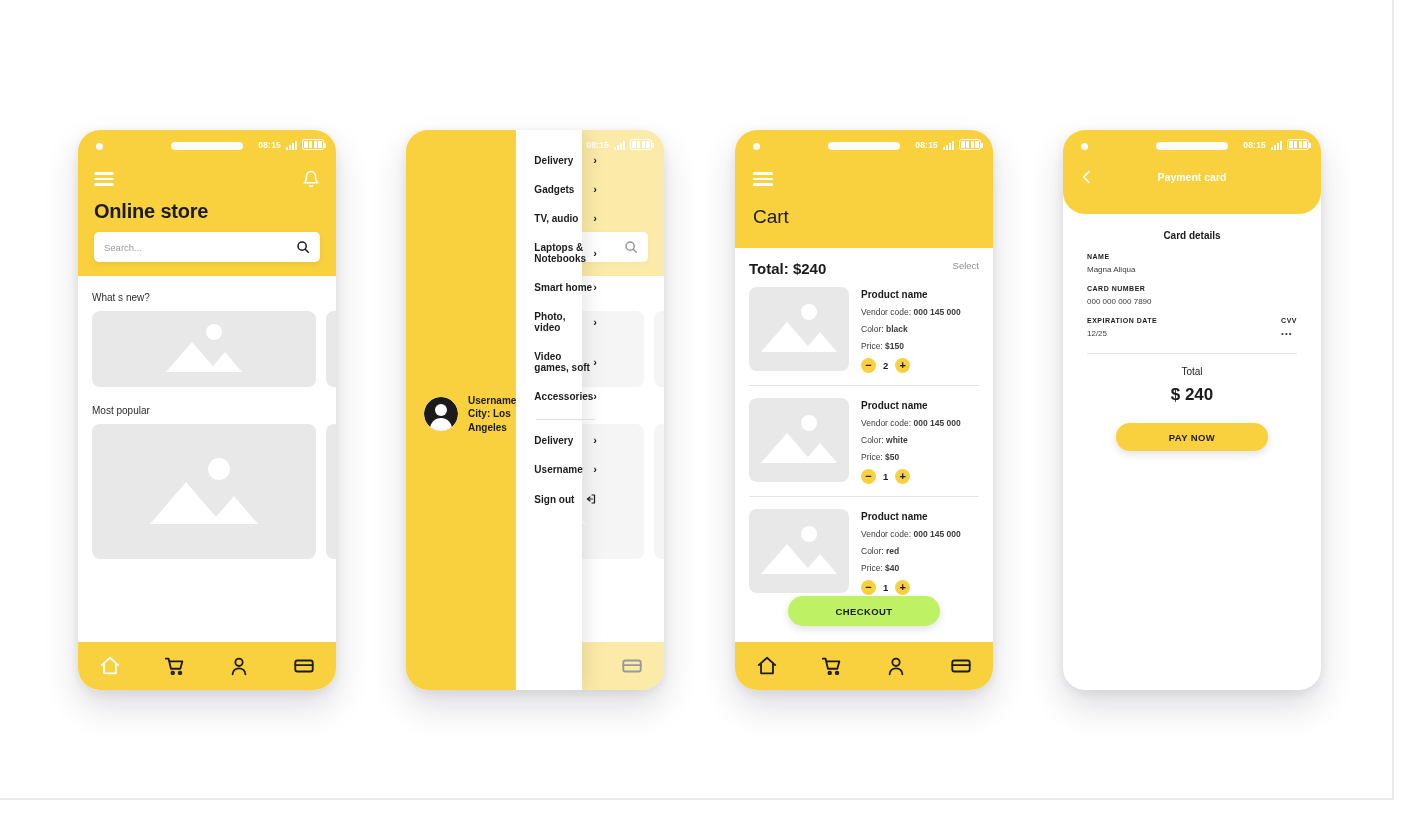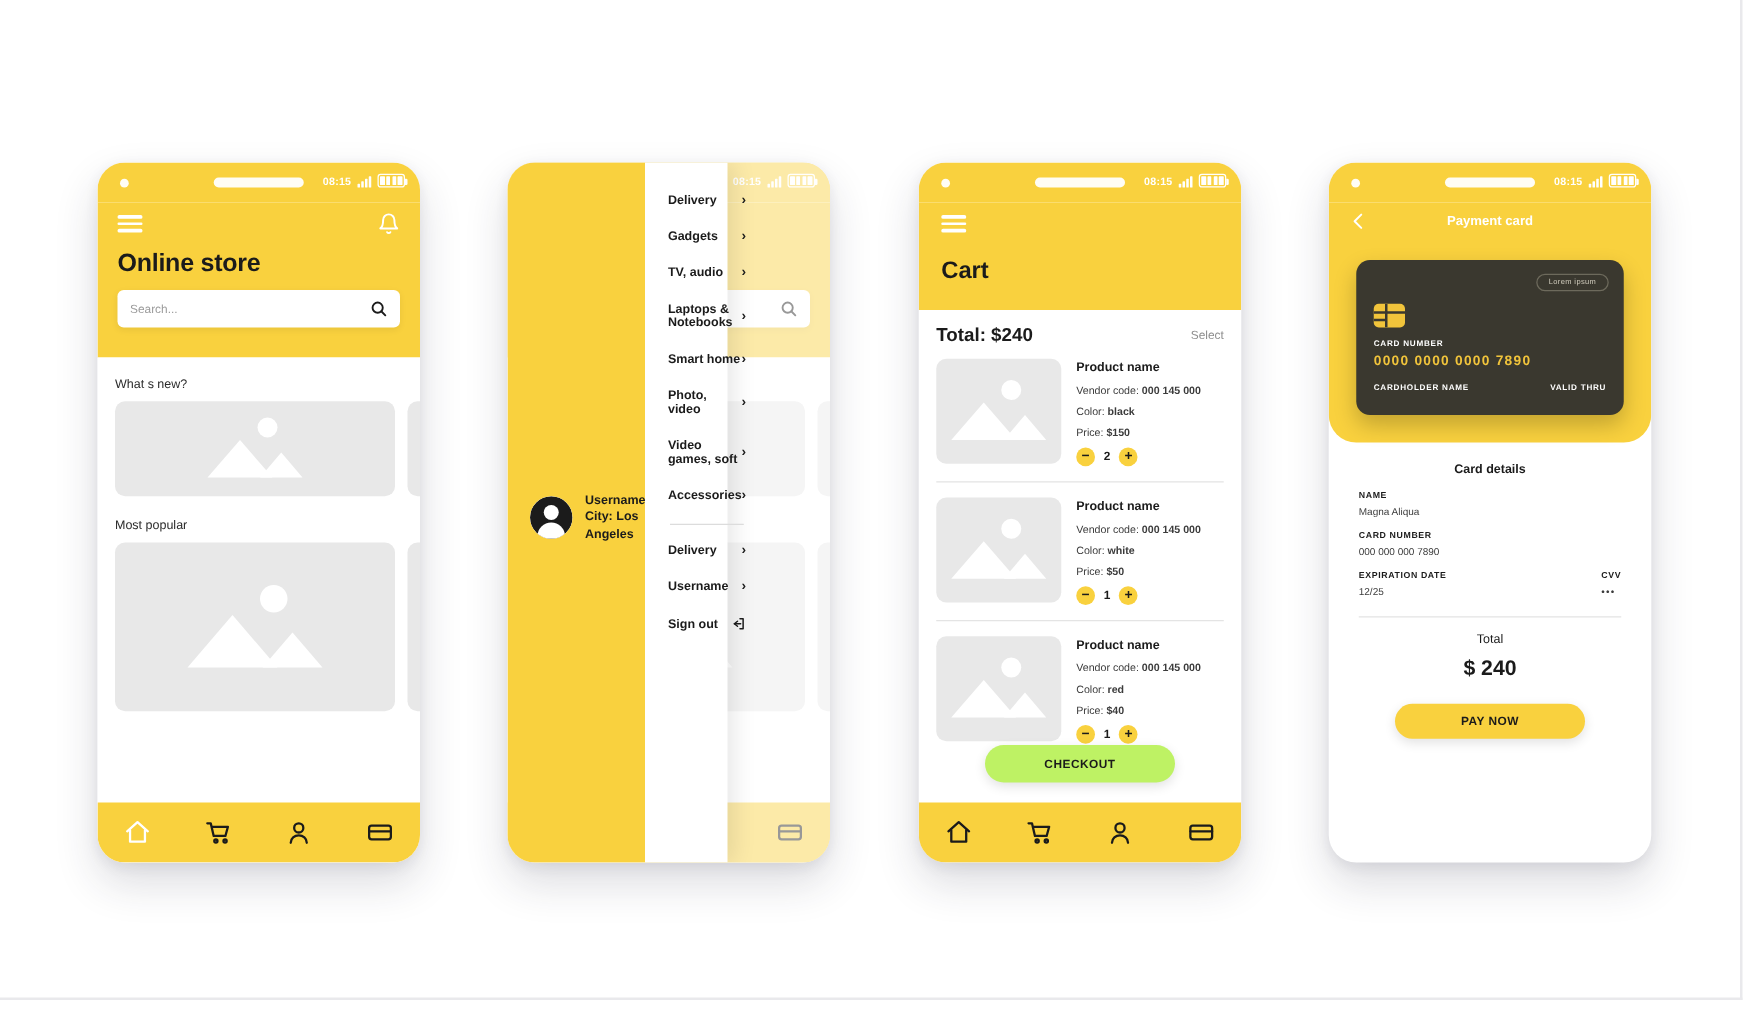--- a/index.html
+++ b/index.html
@@ -62,21 +62,21 @@
     width:22px;height:11px;border:1.4px solid #fff;border-radius:2.5px;
     position:relative;display:flex;align-items:center;padding:1px;box-sizing:border-box;gap:1.2px;
   }
   .sb-batt:after{
     content:"";position:absolute;right:-3.4px;top:3px;width:2px;height:5px;
     background:#fff;border-radius:0 1px 1px 0;
   }
   .sb-batt i{display:block;flex:1;height:100%;background:#fff;border-radius:.5px;}
 
   
-  .yellow-head{background:#F9D13E;padding:0 16px 24px;position:relative;}
+  .yellow-head{background:#F9D13E;padding:0 16px 14px;position:relative;}
   .head-row{display:flex;align-items:center;justify-content:space-between;height:34px;}
   .burger{width:20px;height:14px;display:flex;flex-direction:column;justify-content:space-between;cursor:pointer;}
   .burger i{display:block;height:2.6px;background:#fff;border-radius:2px;width:100%;}
   .bell{width:18px;height:20px;}
   .store-title{
     font-size:20px;font-weight:700;color:#1b1b1b;margin:4px 0 9px;letter-spacing:-.2px;
   }
   .search-bar{
     height:30px;background:#fff;border-radius:5px;display:flex;align-items:center;
     padding:0 10px;justify-content:space-between;
@@ -132,22 +132,22 @@
   .menu-item{
     display:flex;align-items:center;justify-content:space-between;
     padding:9px 0;cursor:pointer;
   }
   .menu-item span.lbl{font-size:10px;font-weight:700;color:#1b1b1b;}
   .chev{font-size:11px;color:#1b1b1b;font-weight:700;line-height:1;}
   .menu-div{height:1px;background:#dcdcdc;margin:8px 2px 6px;}
 
   
   .cart-head{background:#F9D13E;padding:0 18px 20px;}
-  .cart-title{font-size:19px;font-weight:700;color:#1b1b1b;margin:10px 0 0;}
-  .cart-top{display:flex;align-items:center;justify-content:space-between;padding:12px 14px 10px;}
+  .cart-title{font-size:19px;font-weight:400;color:#1b1b1b;margin:10px 0 0;}
+  .cart-top{display:flex;align-items:flex-start;justify-content:space-between;padding:12px 14px 10px;}
   .cart-total{font-size:15px;font-weight:700;color:#1b1b1b;}
   .cart-select{font-size:9.5px;color:#8d8d8d;cursor:pointer;}
   .cart-item{display:flex;gap:12px;padding:0 14px 12px;}
   .cart-thumb{
     width:100px;height:84px;background:#e8e8e8;border-radius:8px;flex:0 0 100px;
     display:flex;align-items:center;justify-content:center;overflow:hidden;
   }
   .cart-info{flex:1;padding-top:2px;}
   .ci-name{font-size:10px;font-weight:700;color:#1b1b1b;margin-bottom:7px;}
   .ci-line{font-size:8.5px;color:#3b3b3b;margin-bottom:7px;}
@@ -609,32 +609,20 @@
     </div>
 
     <div class="pay-head">
       <div class="pay-nav">
         <svg class="back-ico" viewBox="0 0 24 24" fill="none" stroke="#fff" stroke-width="2.4" stroke-linecap="round" stroke-linejoin="round">
           <path d="M15 4l-8 8 8 8"></path>
         </svg>
         <div class="pay-title">Payment card</div>
       </div>
 
-      <div class="credit-card">
-        <div class="cc-badge">Lorem ipsum</div>
-        <div class="cc-chip">
-            <i></i>
-          </div>
-        <div class="cc-lbl">CARD NUMBER</div>
-        <div class="cc-num">0000  0000  0000  7890</div>
-        <div class="cc-foot">
-          <div>CARDHOLDER NAME</div>
-          <div>VALID THRU</div>
-        </div>
-      </div>
     </div>
 
     <div class="pay-body">
       <div class="pay-sub">Card details</div>
 
       <div class="fld-lbl">NAME</div>
       <div class="fld-val">Magna Aliqua</div>
 
       <div class="fld-lbl">CARD NUMBER</div>
       <div class="fld-val">000 000 000 7890</div>

